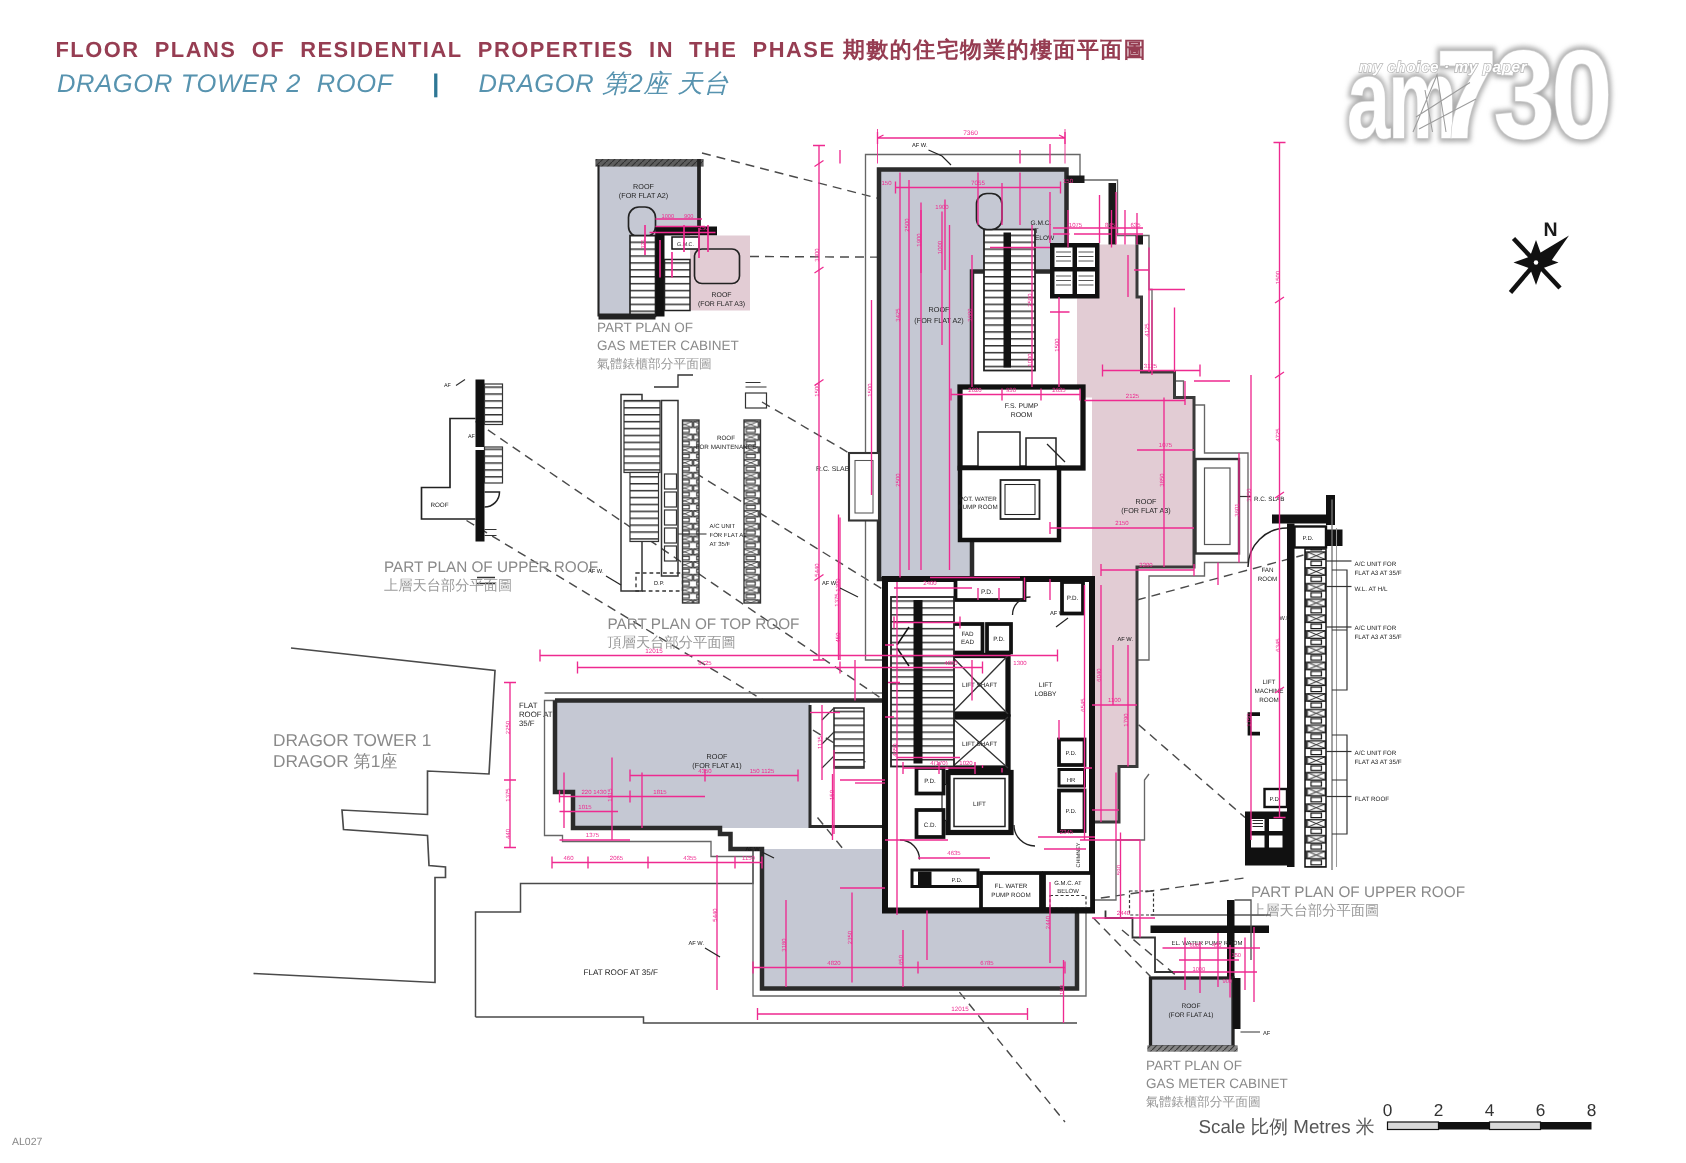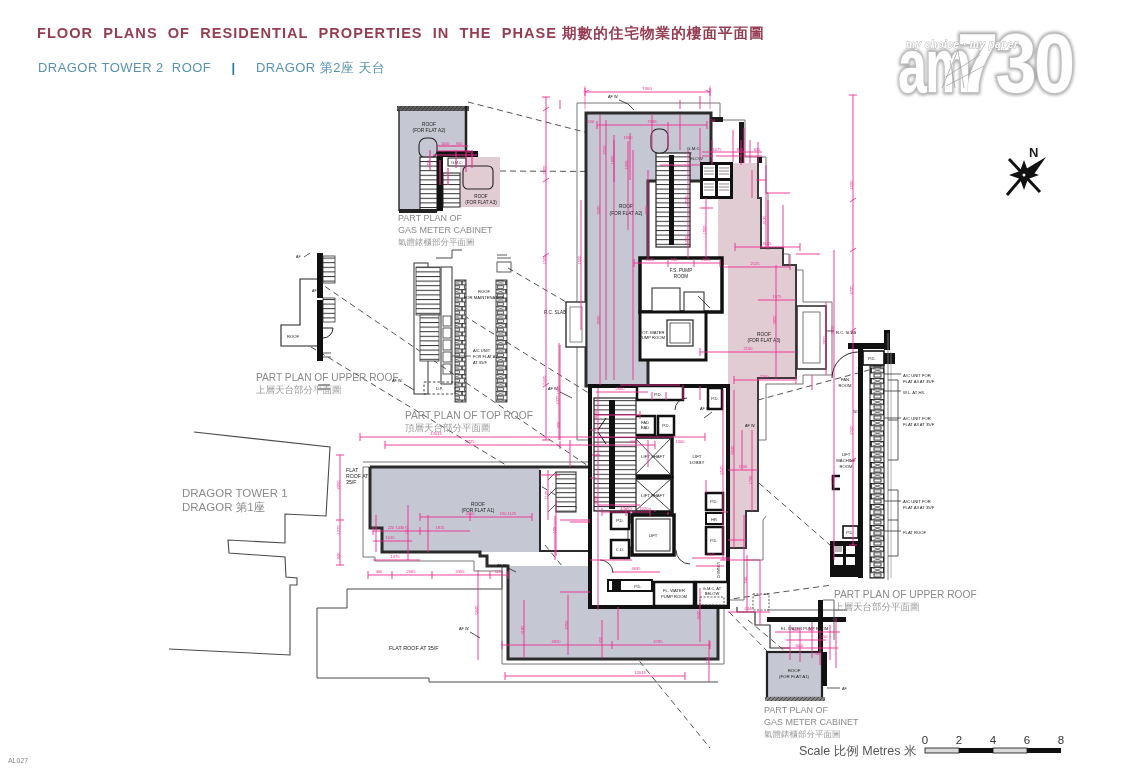--- a/index.html
+++ b/index.html
@@ -1,19 +1,19 @@
 <!DOCTYPE html>
 <html><head>
 <meta charset="utf-8">
 <style>
 html,body{margin:0;padding:0;background:#fff;}
 #page{position:relative;width:1124px;height:775px;background:#ffffff;overflow:hidden;
 font-family:"Liberation Sans", sans-serif;}
 .ttl{position:absolute;left:37px;top:24px;font-size:14.6px;font-weight:bold;letter-spacing:1px;color:#963d52;text-align:right;}
-.sub{position:absolute;left:38px;top:59px;font-size:13px;letter-spacing:0.45px;color:#5793af;}
+.sub{position:absolute;left:38px;top:44px;font-size:17px;letter-spacing:0.45px;color:#5793af;font-style:italic;}
 </style>
 </head>
 <body>
 <div id="page">
 
 <div class="ttl">FLOOR&nbsp; PLANS&nbsp; OF&nbsp; RESIDENTIAL&nbsp; PROPERTIES&nbsp; IN&nbsp; THE&nbsp; PHASE&nbsp;期數的住宅物業的樓面平面圖</div>
 
 <div class="sub">DRAGOR TOWER 2&nbsp; ROOF&nbsp;&nbsp;&nbsp;&nbsp;&nbsp;<span style="color:#2e7795;font-weight:bold">|</span>&nbsp;&nbsp;&nbsp;&nbsp;&nbsp;DRAGOR 第2座 天台</div>
 <svg id="plan" width="1124" height="775" viewBox="0 0 1124 775" style="position:absolute;left:0;top:0">
 <defs>

